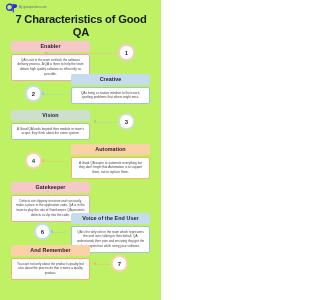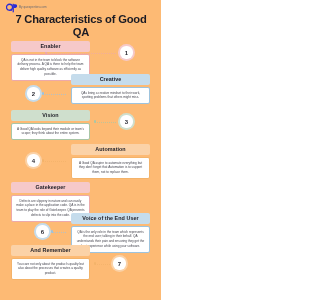--- a/index.html
+++ b/index.html
@@ -5,21 +5,21 @@
   * { box-sizing: border-box; margin: 0; padding: 0; }
   html, body {
     width: 161px; height: 300px;
     background: #ffffff;
     font-family: "Liberation Sans", sans-serif;
     overflow: hidden;
   }
   #page {
     position: relative;
     width: 161px; height: 300px;
-    background: #fdba74;
+    background: #bef264;
   }
 
   
   .logo-row {
     position: absolute;
     left: 6px; top: 3px;
     display: flex; align-items: center; gap: 2px;
   }
   .logo-mark {
     width: 11px; height: 10px;

